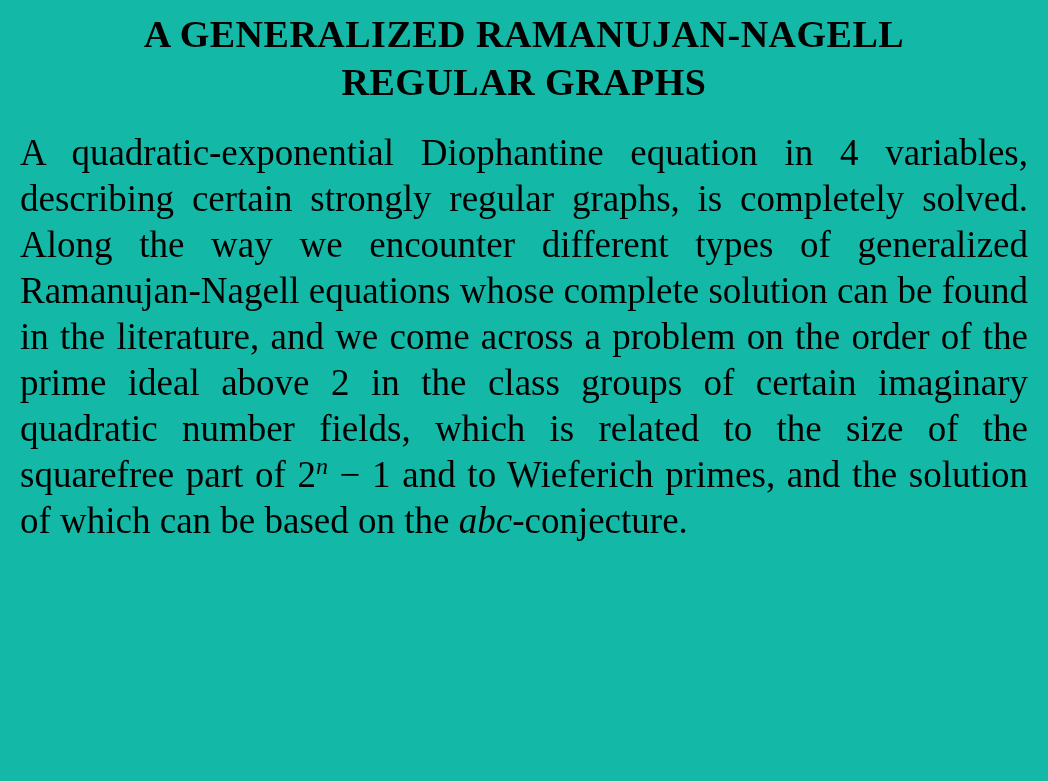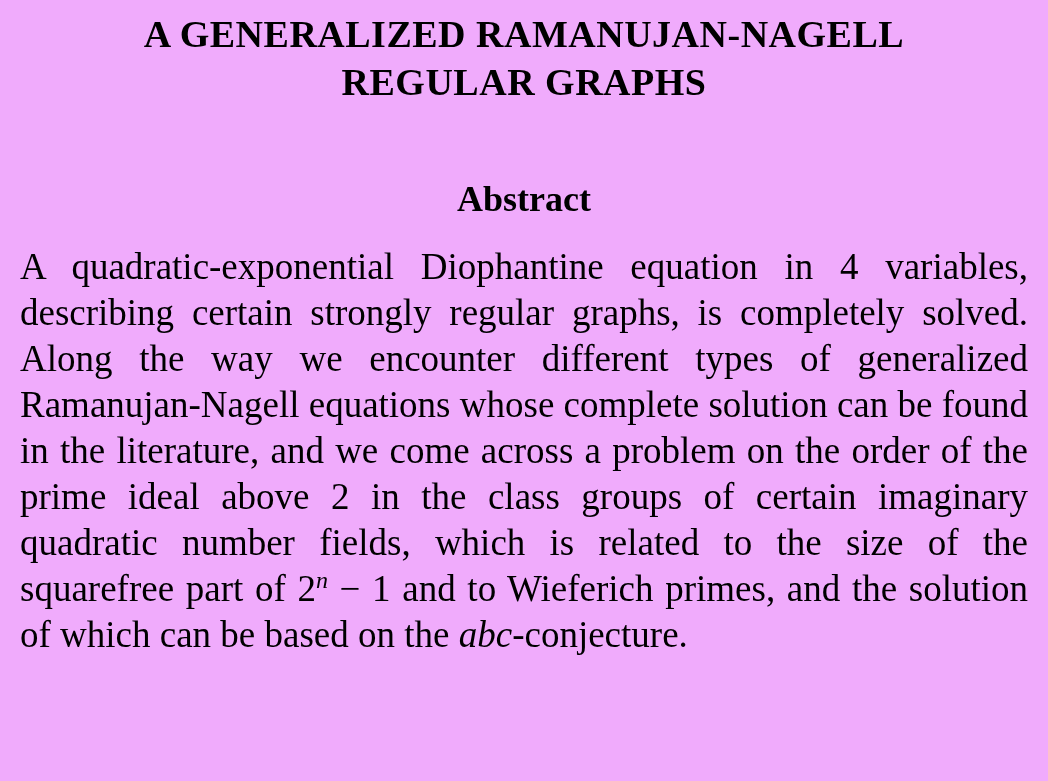--- a/index.html
+++ b/index.html
@@ -12,21 +12,21 @@
     height: 781px;
     overflow: hidden;
     font-family: "Liberation Serif", "DejaVu Serif", serif;
     color: #000000;
   }
   .page {
     box-sizing: border-box;
     width: 1048px;
     height: 781px;
     padding: 10px 20px 0 20px;
-    background: #f0abfc;
+    background: #14b8a6;
   }
   .title {
     margin: 0;
     text-align: center;
     font-weight: bold;
     font-size: 38px;
     line-height: 48px;
     letter-spacing: 0.5px;
   }
   .title-line {
@@ -67,17 +67,16 @@
 <body>
 
 <div class="page">
 
   <h1 class="title">
       <span class="title-line">A GENERALIZED RAMANUJAN-NAGELL</span>
       <span class="title-line">REGULAR GRAPHS</span>
     </h1>
 
 
-  <h2 class="abstract-heading">Abstract</h2>
 
   <p class="abstract-body"><span>A quadratic-exponential Diophantine equation in 4 variables, describing certain strongly regular graphs, is completely solved.  Along the way we encounter different types of generalized Ramanujan-Nagell equations whose complete solution can be found in the literature, and we come across a problem on the order of the prime ideal above 2 in the class groups of certain imaginary quadratic number fields, which is related to the size of the squarefree part of </span><span><span>2</span><sup class="math-exp">n</sup></span><span> − 1 and to Wieferich primes, and the solution of which can be based on the </span><span class="italic">abc</span><span>-conjecture.</span></p>
 
 </div>
 
 </body></html>

